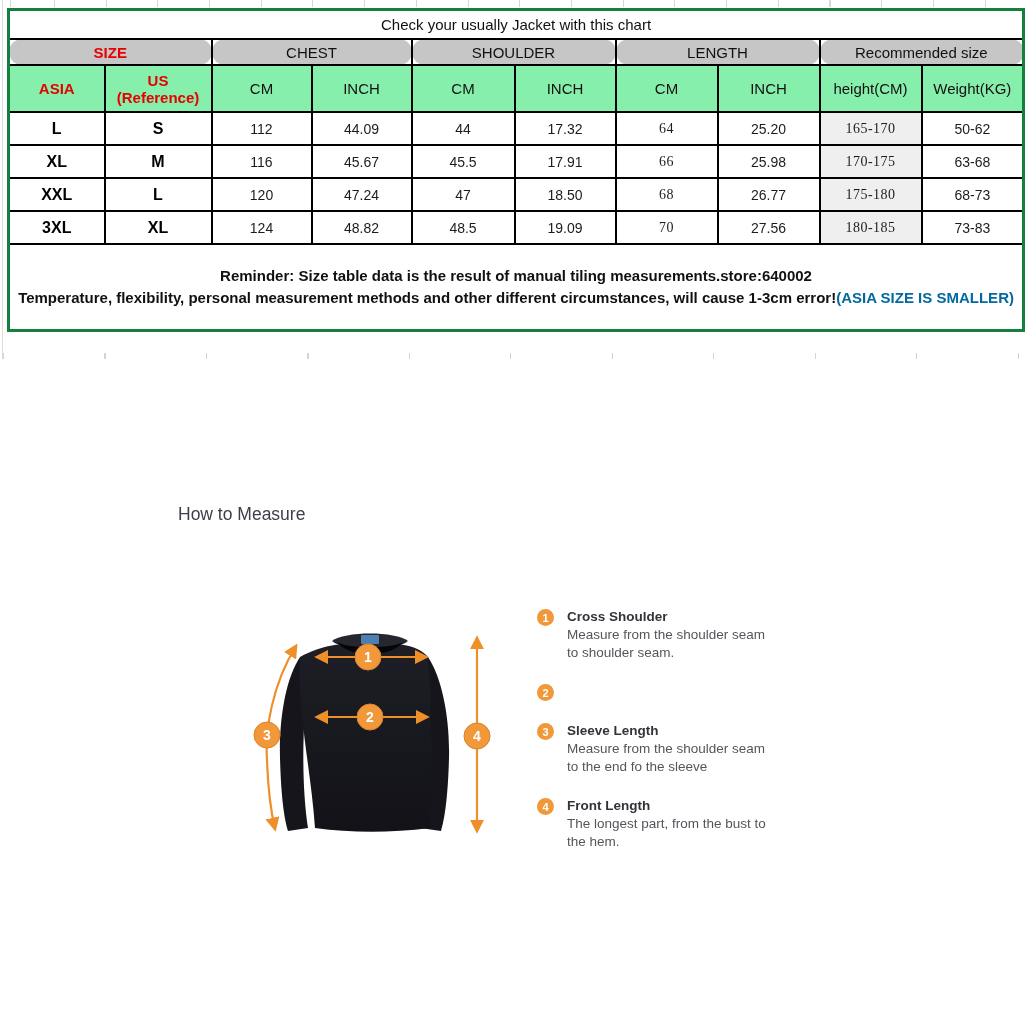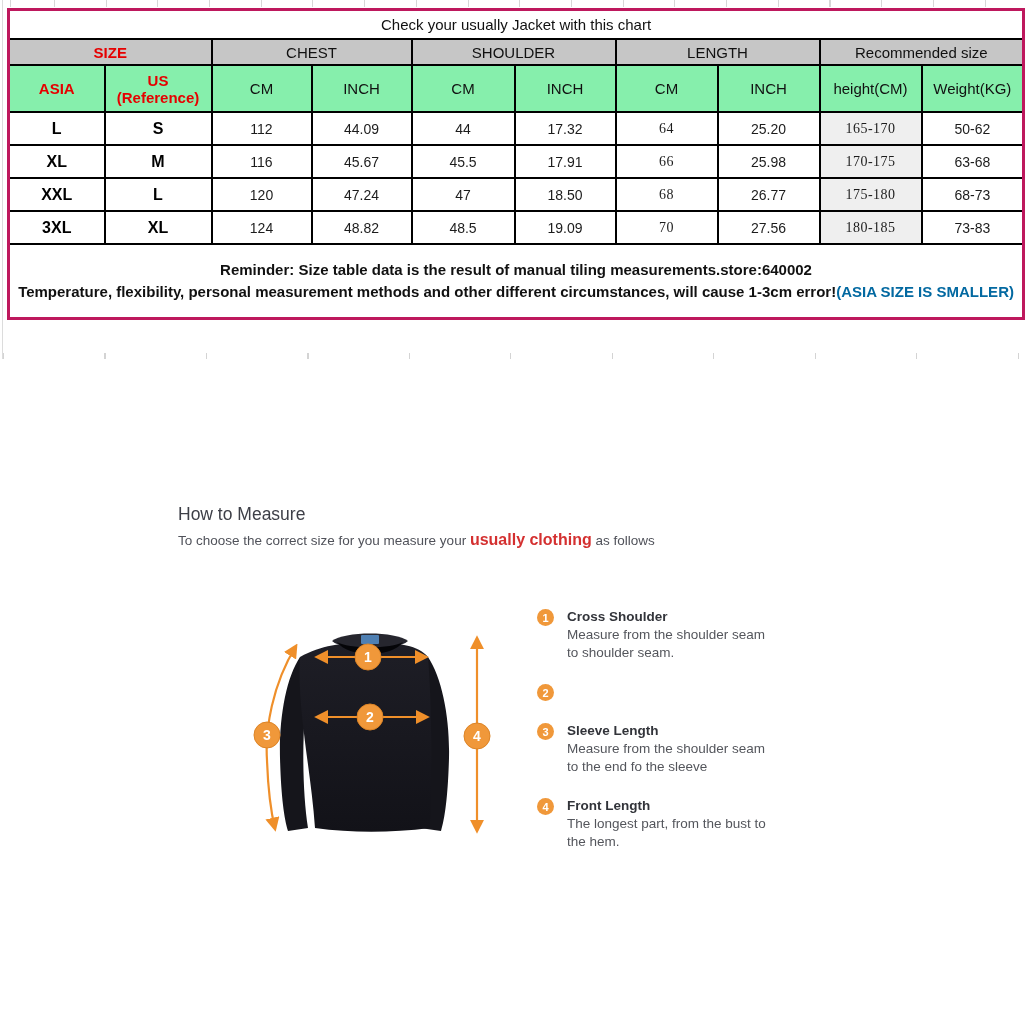--- a/index.html
+++ b/index.html
@@ -12,32 +12,32 @@
     background-image:repeating-linear-gradient(90deg,#c9c9c9 0 1px,transparent 1px 51.7px);
     background-position:54px 0;opacity:.75;}
   .ticks-bottom{position:absolute;left:3px;top:353px;width:1020px;height:6px;
     background-image:repeating-linear-gradient(90deg,#c9c9c9 0 1px,transparent 1px 101.5px);opacity:.8;}
   .edge-left{position:absolute;left:2px;top:0;width:1px;height:359px;background:#dcdcdc;}
 
   
   table.size-table{
     position:absolute;left:7px;top:8px;width:1015px;
     border-collapse:collapse;table-layout:fixed;
-    border:3px solid #be185d;
+    border:3px solid #15803d;
   }
   .size-table td{border:2px solid #000;text-align:center;vertical-align:middle;padding:0 2px;}
   .size-table .t-title{height:27px;font-size:15px;background:#fff;}
-  .size-table .grp{height:24px;background:#c6c6c6;font-size:15px;}
+  .size-table .grp{height:24px;background:#c6c6c6;font-size:15px;border-radius:13px;}
   .size-table .sub{height:45px;background:#86efac;font-size:15px;}
   .size-table .red{color:#e60000;font-weight:bold;}
   .size-table .drow td{height:31px;font-size:14px;color:#1c1c1c;}
   .size-table .drow .bold{font-weight:bold;font-size:16px;color:#000;}
   .size-table .serif{font-family:"Liberation Serif","DejaVu Serif",serif;font-size:15px;letter-spacing:.5px;margin-top:8px;}
   .size-table .shade{background:#efefef;}
-  .size-table .reminder{height:68px;font-weight:bold;font-size:15px;line-height:22px;padding:2px 4px;}
+  .size-table .reminder{height:68px;font-weight:bold;font-size:15px;line-height:22px;padding:8px 4px;}
   .size-table .reminder .rd{color:#0369a1;}
 
   
   .htm-title{position:absolute;left:178px;top:504px;font-size:17.5px;color:#3d3f47;text-align:center;}
   .htm-sub{position:absolute;left:178px;top:531px;font-size:13.5px;color:#50525a;white-space:nowrap;}
   .htm-sub .hl{color:#d43030;font-weight:bold;font-size:16px;}
 
   .steps{position:absolute;left:537px;top:608px;width:250px;}
   .step{display:flex;margin-bottom:21px;}
   .step .badge{
@@ -151,21 +151,20 @@
     <tr>
       <td class="reminder" colspan="10">
         <div>Reminder: Size table data is the result of manual tiling measurements.store:640002</div>
         <div><span>Temperature, flexibility, personal measurement methods and other different circumstances, will cause 1-3cm error!</span><span class="rd">(ASIA SIZE IS SMALLER)</span></div>
       </td>
     </tr>
   </tbody>
     </table>
 
   <div class="htm-title">How to Measure</div>
-  <div class="htm-sub"><span>To choose the correct size for you measure your </span><span class="hl">usually clothing</span><span> as follows</span></div>
 
   <svg class="diagram" width="280" height="292" viewBox="0 0 280 292">
     <defs>
       <linearGradient id="bodyGrad" x1="0" y1="0" x2="0" y2="1">
         <stop offset="0" stop-color="#1e1e26"></stop>
           <stop offset="1" stop-color="#121218"></stop>
       </linearGradient>
       <marker id="ah" viewBox="0 0 10 10" refX="8" refY="5" markerWidth="6.5" markerHeight="6.5" orient="auto-start-reverse">
         <path d="M0,0 L10,5 L0,10 Z" fill="#ef8f2a"></path>
       </marker>

